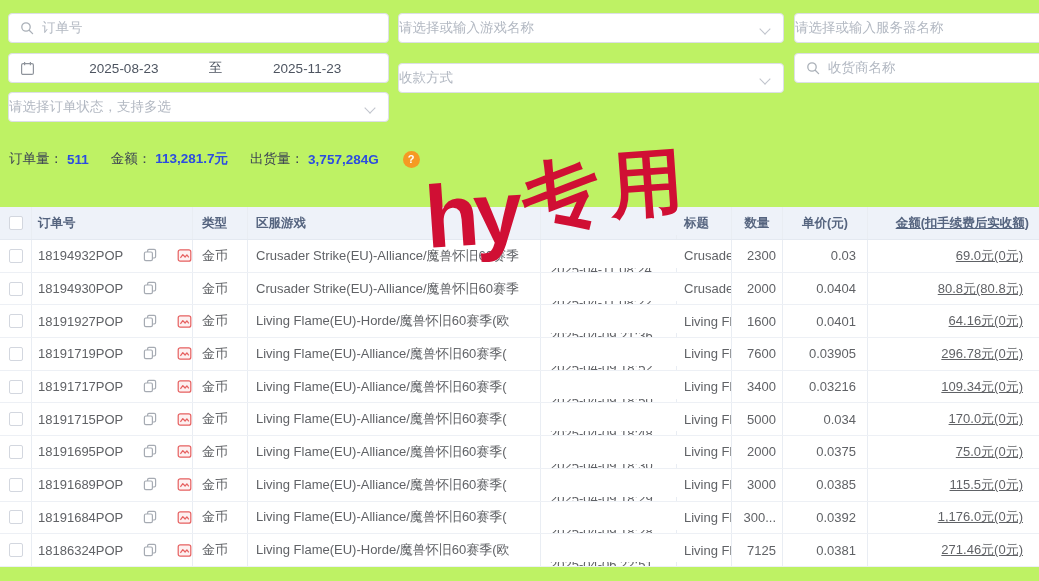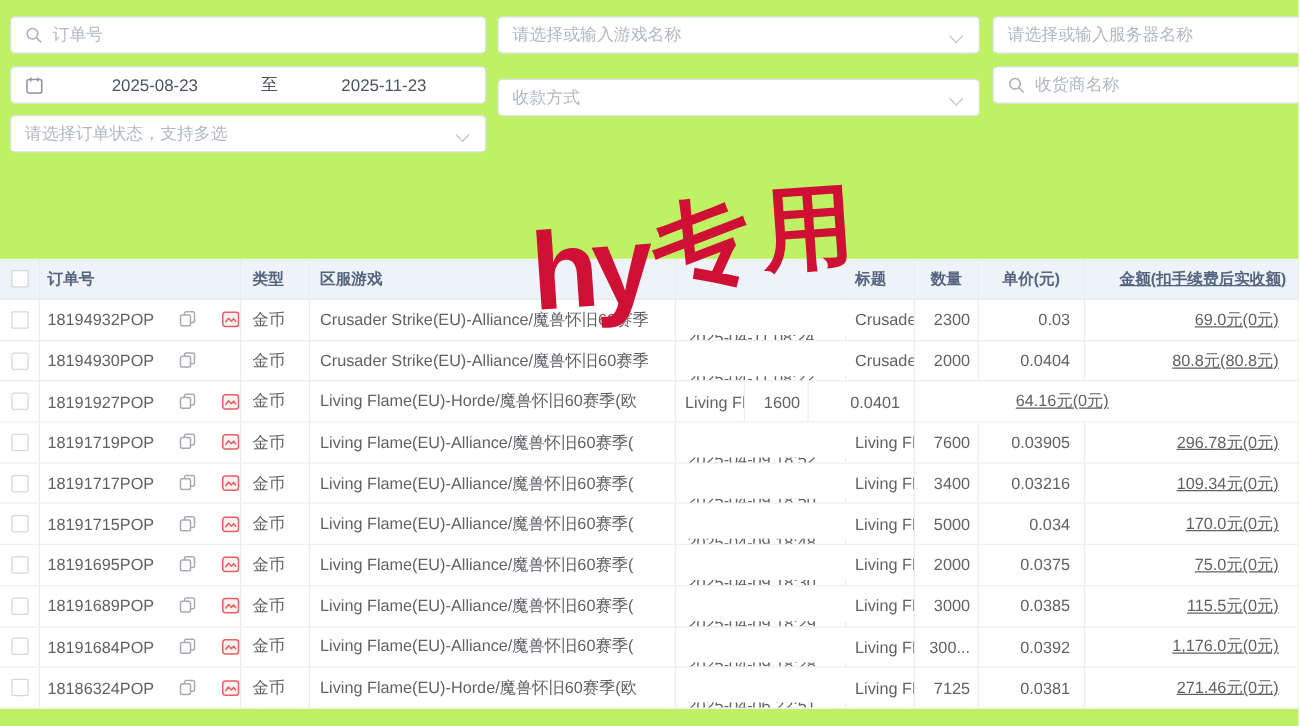--- a/index.html
+++ b/index.html
@@ -7,21 +7,21 @@
   body { font-family:"Liberation Sans", sans-serif; }
   .app { position:relative; width:1039px; height:581px; background:#bef264; overflow:hidden; }
 
   
   .finput {
     position:absolute; height:30px; border:1px solid #dcdfe6; border-radius:4px;
     background:#fff; display:flex; align-items:center; font-size:13.5px; color:#4d5460;
   }
   .finput .ph { color:#b2b8c2; }
   .finput .lead-icon { margin:0 8px 0 11px; display:flex; align-items:center; }
-  .finput.no-icon { padding-left:11px; }
+  .finput.no-icon { }
   .chevron {
     position:absolute; right:14px; top:11px; width:8px; height:8px;
     border-right:1.4px solid #c0c4cc; border-bottom:1.4px solid #c0c4cc;
     transform:rotate(45deg); pointer-events:none;
   }
   .date-box { justify-content:flex-start; }
   .date-box .dval { flex:1; text-align:center; color:#4d5460; }
   .date-box .dsep { color:#4d5460; padding:0 4px; }
 
   
@@ -121,20 +121,35 @@
       </span>
       <span class="ph">收货商名称</span>
     </div>
 
     <div class="finput no-icon" style="left:8px; top:92px; width:381px;">
       <span class="ph">请选择订单状态，支持多选</span>
       <span class="chevron"></span>
     </div>
   </div>
 
+  <div class="stats">
+    <span class="stat-group">
+      <span class="stat-label">订单量：</span>
+      <span class="stat-value">511</span>
+    </span>
+    <span class="stat-group">
+      <span class="stat-label">金额：</span>
+      <span class="stat-value">113,281.7元</span>
+    </span>
+    <span class="stat-group">
+      <span class="stat-label">出货量：</span>
+      <span class="stat-value">3,757,284G</span>
+    </span>
+    <span class="help-badge">?</span>
+  </div>
 
   <div class="table">
     <div class="tr head">
       <div class="th c0">
           <span class="checkbox"></span>
         </div>
       <div class="th c1">订单号</div>
       <div class="th c2">类型</div>
       <div class="th c3">区服游戏</div>
       <div class="th c4"></div>
@@ -215,20 +230,21 @@
           <span class="row-icon">
             <svg width="15" height="15" viewBox="0 0 15 15">
                   <rect x="1.2" y="1.8" width="12.6" height="11.4" rx="2" fill="#fdf0f0" stroke="#e66060" stroke-width="1.2"></rect>
                   <polyline points="3.4,9.8 5.8,6.6 8.1,9 9.9,6.9 11.8,9.4" fill="none" stroke="#e66060" stroke-width="1.2" stroke-linejoin="round"></polyline>
                 </svg>
           </span>
         </span>
       </div>
       <div class="td c2">金币</div>
       <div class="td c3">Living Flame(EU)-Horde/魔兽怀旧60赛季(欧</div>
+      <div class="td c4">2025-04-09 21:36</div>
       <div class="td c5">Living Fl</div>
       <div class="td c6">1600</div>
       <div class="td c7">0.0401</div>
       <div class="td c8">64.16元(0元)</div>
     </div>
 
     <div class="tr">
       <div class="td c0">
             <span class="checkbox"></span>
           </div>

